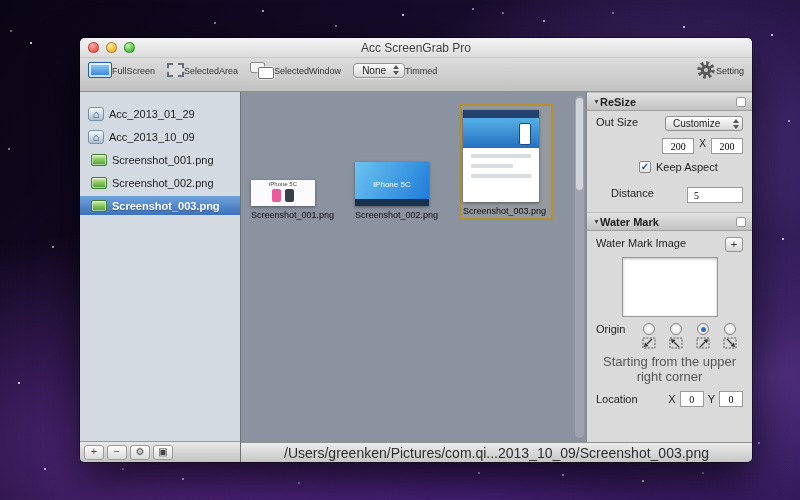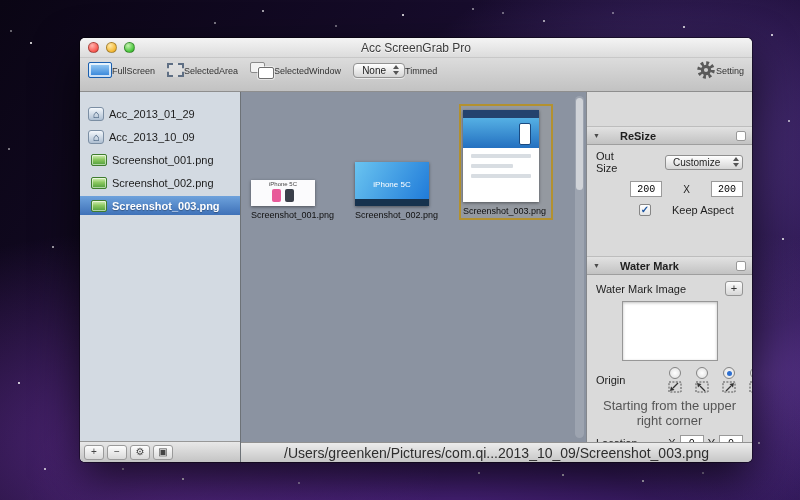--- a/index.html
+++ b/index.html
@@ -107,32 +107,32 @@
   .t3 .line { height:4px; background:#d8dde2; margin:6px 8px 0; border-radius:1px; }
   .t3 .line.short { margin-right:26px; }
   .vscroll { position:absolute; right:2px; top:4px; bottom:4px; width:9px;
     background:rgba(255,255,255,.16); border-radius:5px; }
   .vthumb { position:absolute; left:1px; right:1px; top:2px; height:92px;
     background:rgba(250,250,250,.55); border-radius:4px; }
   
   .inspector { width:166px; flex:0 0 166px; background:#dadada; border-left:1px solid #84878c;
     font-size:11px; color:#1e1e1e; overflow:hidden; }
   .sec-head { height:19px; background:linear-gradient(#e2e2e2,#c2c2c2); border-top:1px solid #bdbdbd;
-    border-bottom:1px solid #9e9e9e; display:flex; align-items:center; padding:0 6px; gap:20px;margin-top:34px; }
+    border-bottom:1px solid #9e9e9e; display:flex; align-items:center; padding:0 6px; gap:0; }
   .sec-title { font-weight:bold; font-size:11px; }
   .disc { font-size:7px; color:#4a4a4a; }
   .hcb { margin-left:auto; width:10px; height:10px; background:#fff; border:1px solid #989898; border-radius:2px; }
-  .prow { display:flex; align-items:center; padding:5px 9px 2px;gap:16px; }
+  .prow { display:flex; padding:5px 9px 2px; }
   .plabel { font-size:11px; }
   .spacer { flex:1; }
   .popup2 { display:inline-flex; align-items:center; background:linear-gradient(#ffffff,#d6d6d6);
     border:1px solid #8f8f8f; border-radius:3px; font-size:10px; padding:1px 3px 1px 7px; min-width:78px;
     justify-content:space-between; }
   .tf { width:32px; height:16px; border:1px solid #9a9a9a; font-size:10px; text-align:center;
-    background:#fff; font-family:Liberation Mono, monospace; }
+    background:#fff; font-family:Liberation Serif, serif; }
   .xsep { font-size:10px; margin:0 5px; }
   .cb { width:12px; height:12px; background:linear-gradient(#fff,#e4e4e4); border:1px solid #868686;
     border-radius:2px; color:#17519e; font-size:10px; line-height:10px; text-align:center; font-weight:bold; margin-right:5px; }
   .plusbtn { width:18px; height:15px; background:linear-gradient(#fdfdfd,#d7d7d7); border:1px solid #949494;
     border-radius:3px; font-size:11px; line-height:12px; text-align:center; color:#333; }
   .wm-preview { width:96px; height:60px; background:#fff; border:1px solid #979797; margin:3px auto 6px;
     box-shadow: inset 0 1px 3px rgba(0,0,0,.25); }
   .origin-grid { display:grid; grid-template-columns:repeat(4,27px); justify-items:center; row-gap:2px; margin-left:4px; }
   .radio { width:12px; height:12px; border-radius:50%; background:radial-gradient(#fff,#dcdcdc);
     border:1px solid #848484; position:relative; }
@@ -297,20 +297,25 @@
           <div class="prow" style="justify-content:flex-end;">
             <input class="tf" value="200" style="">
             <span class="xsep">X</span>
             <input class="tf" value="200" style="">
           </div>
           <div class="prow" style="padding-left:52px; padding-bottom:6px;">
             <span class="cb">✓</span>
             <span class="plabel">Keep Aspect</span>
           </div>
 
+          <div class="prow" style="padding:8px 9px 9px 24px;">
+            <span class="plabel">Distance</span>
+            <span class="spacer"></span>
+            <input class="tf" style="width: 56px; text-align: left; padding-left: 6px;" value="5">
+          </div>
 
           <div class="sec-head">
             <span class="disc">▼</span>
             <span class="sec-title">Water Mark</span>
             <span class="hcb"></span>
           </div>
           <div class="prow" style="padding-top:6px;">
             <span class="plabel">Water Mark Image</span>
             <span class="spacer"></span>
             <span class="plusbtn">+</span>

